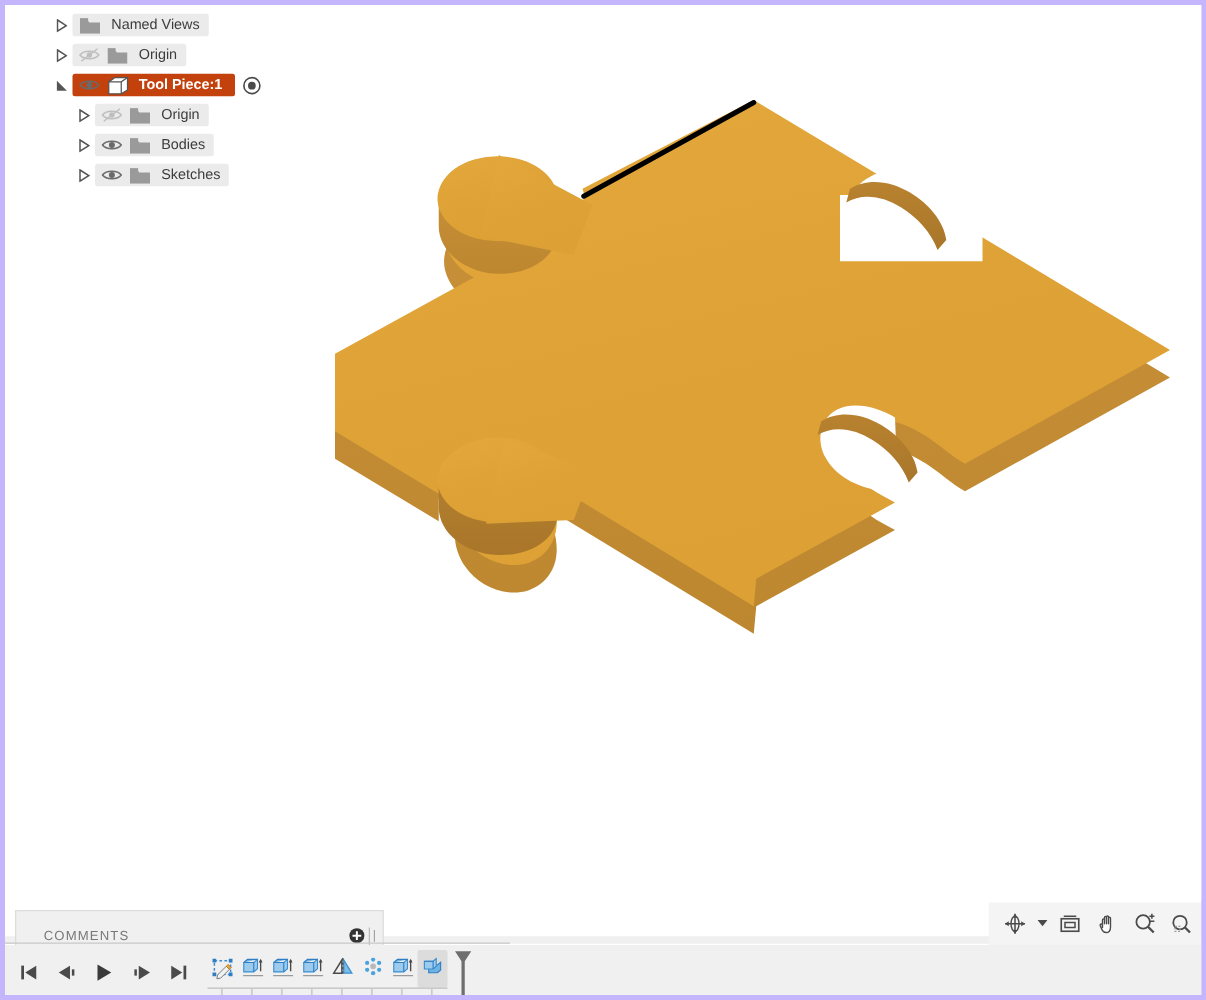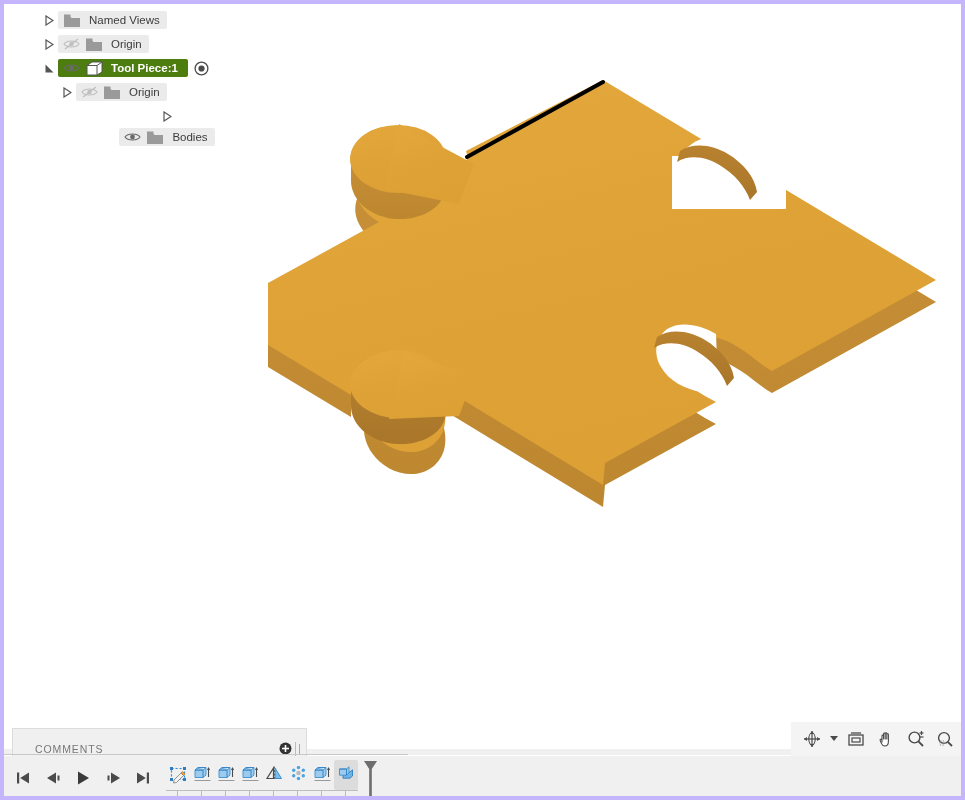--- a/index.html
+++ b/index.html
@@ -50,21 +50,21 @@
   .fold   { width: 24px; height: 24px; }
   .row-bg {
     display: flex; align-items: center;
     height: 18px;
     background: #ebebeb;
     border-radius: 2px;
     padding: 0 7px 0 2px;
   }
   .row-bg .lbl { padding-left: 5px; line-height: 18px; }
   .tree-row.selected .row-bg {
-    background: #4d7c0f;
+    background: #c2410c;
     color: #ffffff;
     font-weight: bold;
     padding-right: 10px;
   }
   .tree-row.selected .lbl { color: #ffffff; }
   .dim { opacity: .45; }
   .target-btn { width: 20px; height: 24px; margin-left: 4px; }
 
   
   #comments {
@@ -419,21 +419,21 @@
         <span class="tw fold">
           <svg width="16" height="13" viewBox="0 0 16 13">
               <path d="M0 2 L6 2 L7.5 4 L16 4 L16 13 L0 13 Z" fill="#9a9a9a"></path>
               <rect x="0" y="0.5" width="6.5" height="2" fill="#9a9a9a"></rect>
             </svg>
         </span>
         <span class="lbl">Origin</span>
       </span>
     </div>
 
-    <div class="tree-row" style="padding-left:86px;flex-direction:column;">
+    <div class="tree-row" style="padding-left:54px;">
       <span class="tw arrow">
         <svg width="9" height="11" viewBox="0 0 9 11">
             <path d="M1 1 L8 5.5 L1 10 Z" fill="none" stroke="#555" stroke-width="1.2"></path>
           </svg>
       </span>
       <span class="row-bg">
         <span class="tw eye">
           <svg width="17" height="12" viewBox="0 0 17 12">
             <path d="M1 6 C4 2 13 2 16 6 C13 10 4 10 1 6 Z" fill="none" stroke="#6a6a6a" stroke-width="1.2"></path>
             <circle cx="8.5" cy="6" r="2.4" fill="#6a6a6a"></circle>
@@ -442,20 +442,42 @@
         <span class="tw fold">
           <svg width="16" height="13" viewBox="0 0 16 13">
               <path d="M0 2 L6 2 L7.5 4 L16 4 L16 13 L0 13 Z" fill="#9a9a9a"></path>
               <rect x="0" y="0.5" width="6.5" height="2" fill="#9a9a9a"></rect>
             </svg>
         </span>
         <span class="lbl">Bodies</span>
       </span>
     </div>
 
+    <div class="tree-row" style="padding-left:54px;">
+      <span class="tw arrow">
+        <svg width="9" height="11" viewBox="0 0 9 11">
+            <path d="M1 1 L8 5.5 L1 10 Z" fill="none" stroke="#555" stroke-width="1.2"></path>
+          </svg>
+      </span>
+      <span class="row-bg">
+        <span class="tw eye">
+          <svg width="17" height="12" viewBox="0 0 17 12">
+            <path d="M1 6 C4 2 13 2 16 6 C13 10 4 10 1 6 Z" fill="none" stroke="#6a6a6a" stroke-width="1.2"></path>
+            <circle cx="8.5" cy="6" r="2.4" fill="#6a6a6a"></circle>
+          </svg>
+        </span>
+        <span class="tw fold">
+          <svg width="16" height="13" viewBox="0 0 16 13">
+              <path d="M0 2 L6 2 L7.5 4 L16 4 L16 13 L0 13 Z" fill="#9a9a9a"></path>
+              <rect x="0" y="0.5" width="6.5" height="2" fill="#9a9a9a"></rect>
+            </svg>
+        </span>
+        <span class="lbl">Sketches</span>
+      </span>
+    </div>
   </div>
 
   <div id="navbar-strip"></div>
   <div id="navbar">
     <div class="nav-btn">
       <svg width="20" height="20" viewBox="0 0 20 20">
         <line x1="10" y1="2" x2="10" y2="18" stroke="#4a4a4a" stroke-width="1.2"></line>
         <line x1="2" y1="10" x2="18" y2="10" stroke="#4a4a4a" stroke-width="1.2"></line>
         <path d="M10 2 L8 5 L12 5 Z" fill="#4a4a4a"></path>
         <path d="M10 18 L8 15 L12 15 Z" fill="#4a4a4a"></path>

